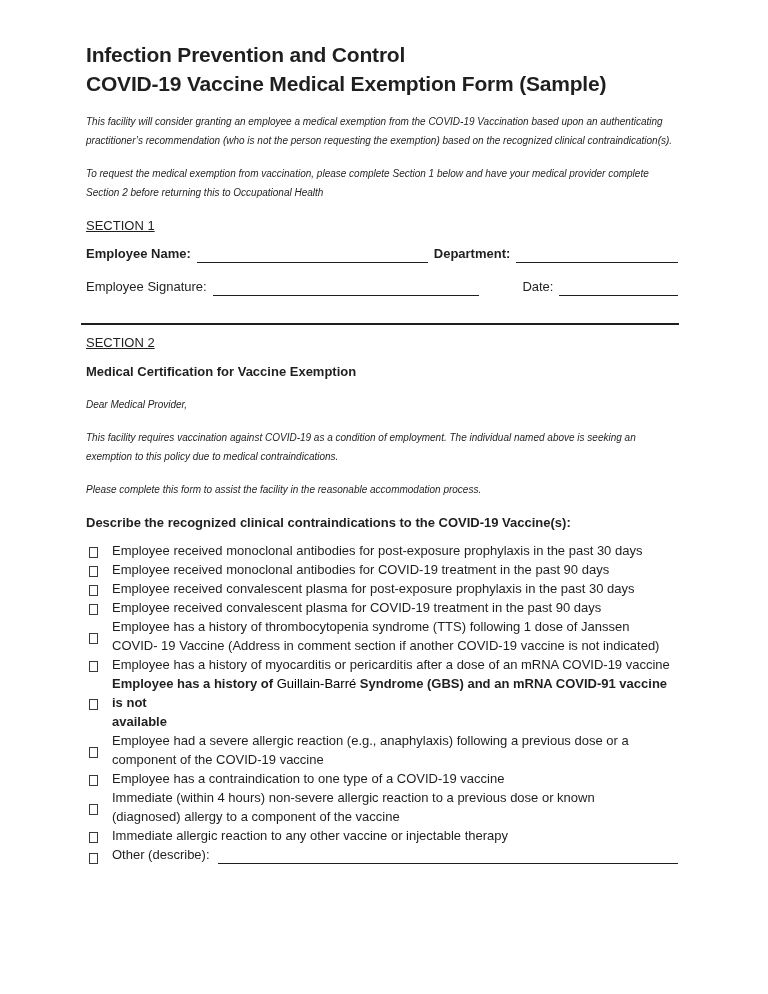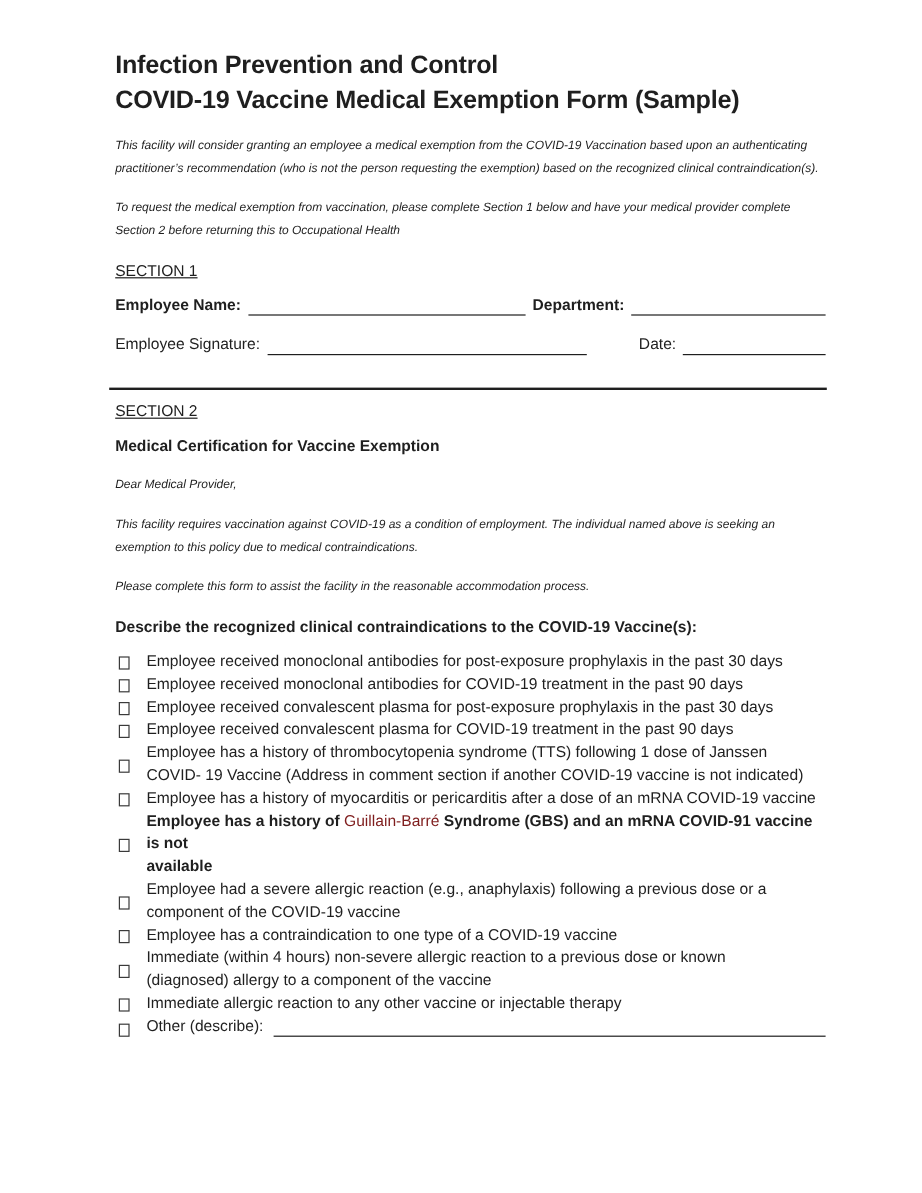--- a/index.html
+++ b/index.html
@@ -8,21 +8,21 @@
     position: relative;
     width: 768px;
     height: 994px;
     background: #ffffff;
     font-family: "Liberation Sans", sans-serif;
     color: #1f1f1f;
     overflow: hidden;
   }
   .content {
     position: absolute;
-    left: 96px;
+    left: 86px;
     top: 40px;
     width: 592px;
   }
   .doc-title {
     font-size: 21px;
     font-weight: 700;
     line-height: 29px;
     letter-spacing: -0.2px;
     margin: 0;
   }
@@ -85,21 +85,21 @@
     flex: none;
     width: 9px;
     height: 11px;
     border: 1.2px solid #3a3a3a;
     margin: 4px 14px 0 3px;
   }
   .check-text {
     white-space: pre-wrap;
     flex: 1 1 auto;
   }
-  .gray-text { color: #7f1d1d; }
+  .gray-text { color: #000000; }
   .semi { font-weight: 600; }
   .other-row { align-items: flex-end; }
   .other-line {
     flex: 1 1 auto;
     margin-left: 8px;
     height: 15px;
     border-bottom: 1.5px solid #1f1f1f;
   }
 </style>
 </head>

